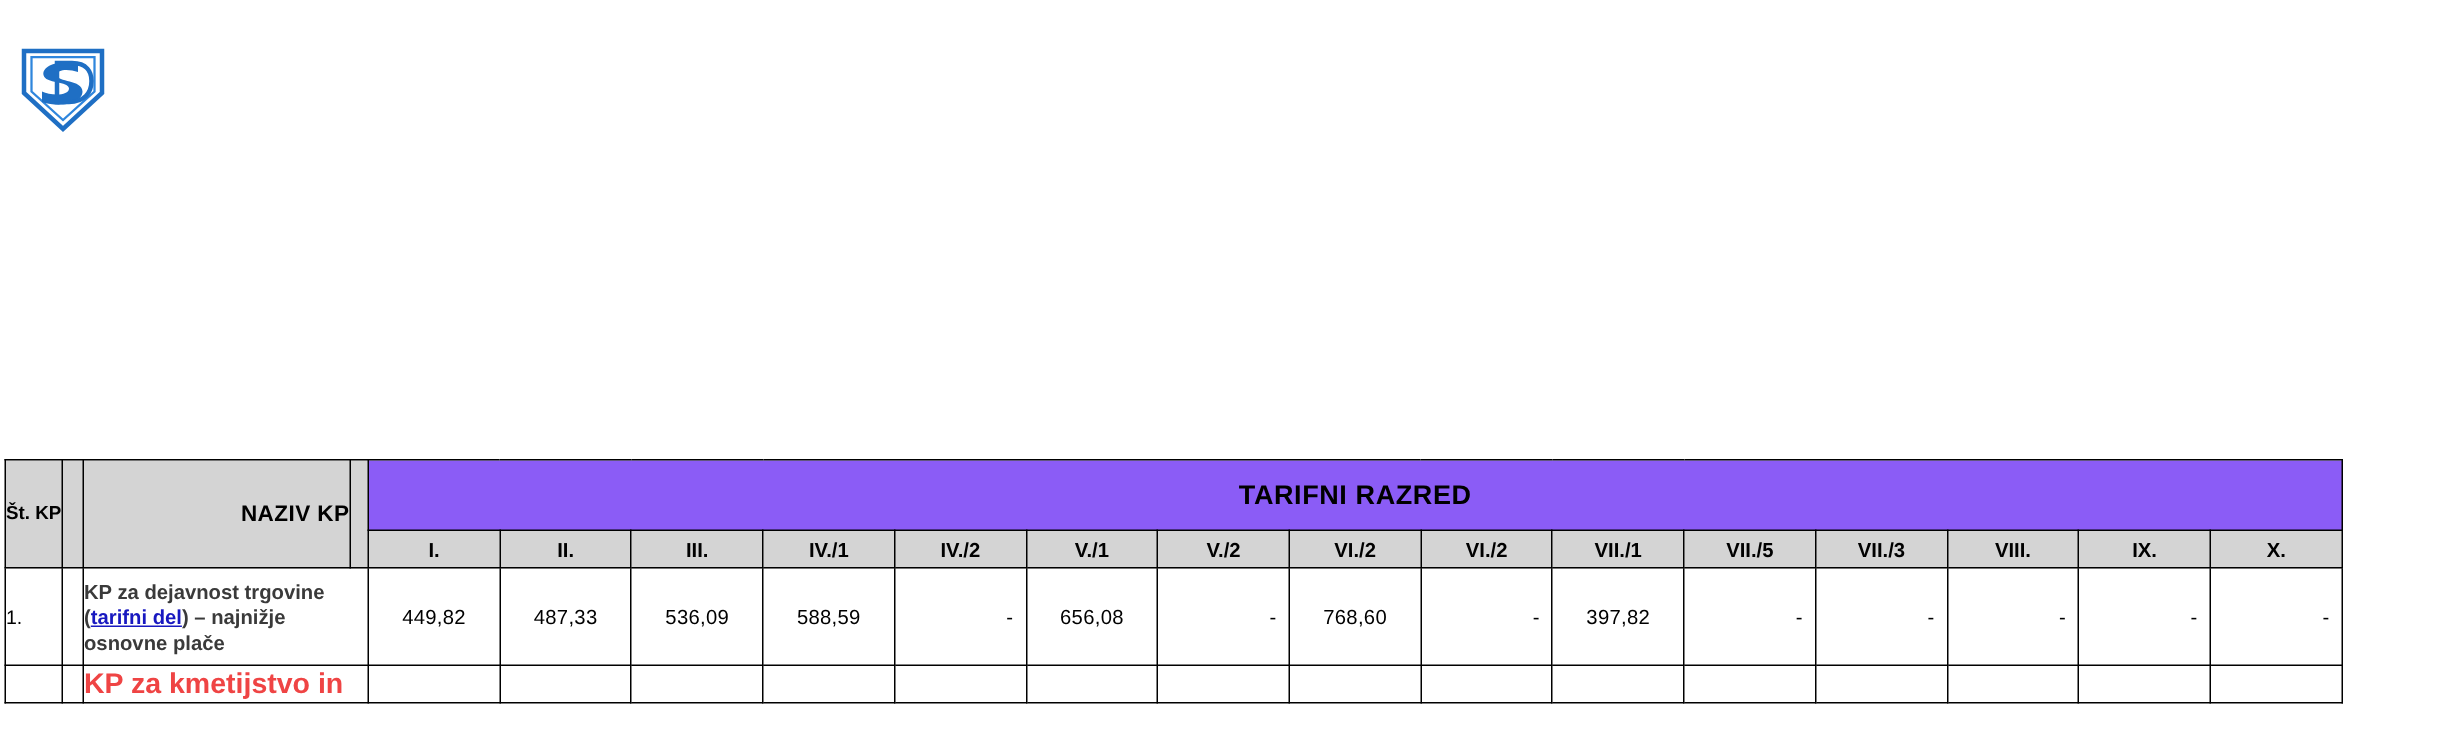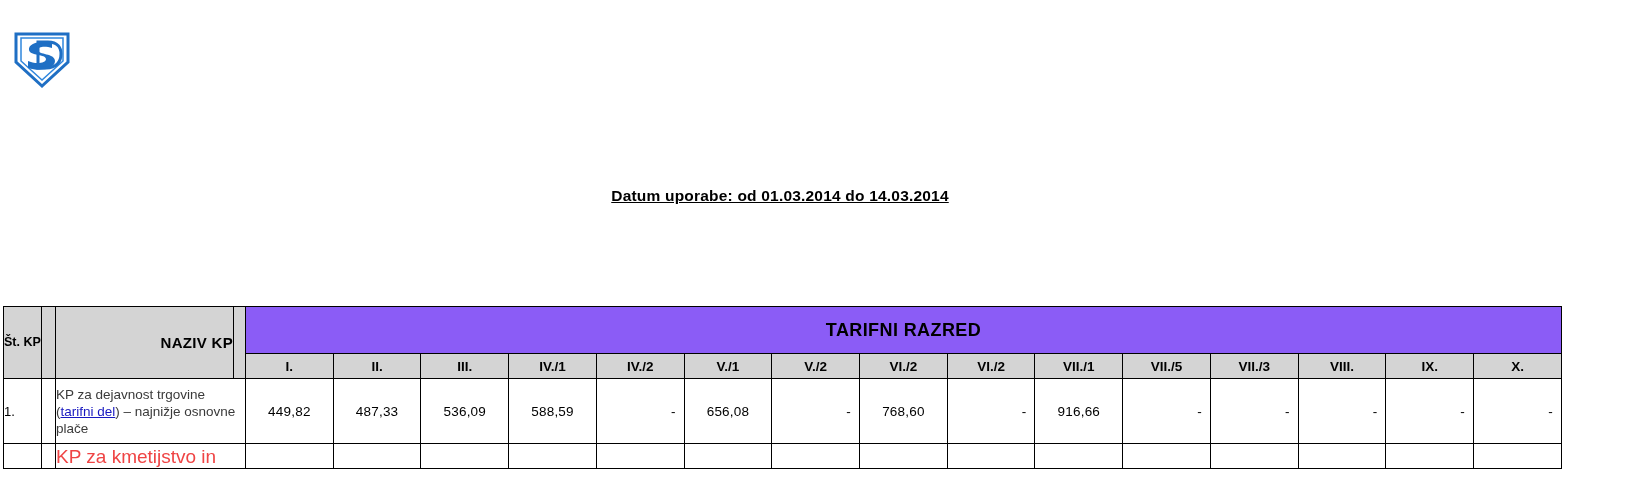--- a/index.html
+++ b/index.html
@@ -120,20 +120,21 @@
     vertical-align: bottom;
     height: 64px;
   }
   .row-name {
     font-size: 13.5px;
     line-height: 17px;
     padding: 3px 5px 3px 5px;
     text-align: left;
     color: #3a3a3a;
     vertical-align: top;
+    font-weight: bold;
   }
   .row-name a {
     color: #1818c0;
     text-decoration: underline;
   }
   .val {
     text-align: center;
     padding-right: 8px;
     font-size: 13.5px;
     letter-spacing: 0.2px;
@@ -157,21 +158,20 @@
 <div id="logo-area">
   <svg width="80" height="62" viewBox="0 0 80 62" xmlns="http://www.w3.org/2000/svg">
     <path d="M8 6 L60 6 L60 34 L34 58 L8 34 Z" fill="none" stroke="#1f6fc4" stroke-width="3"></path>
     <path d="M13 10 L55 10 L55 33 L34 52 L13 33 Z" fill="#ffffff" stroke="#2f86dd" stroke-width="1.5"></path>
     <path d="M44 14 C30 12 20 16 21 22 C22 28 38 26 38 31 C38 36 26 36 20 33 L20 40 C32 44 47 41 47 33 C47 25 30 27 30 22 C30 18 38 18 44 20 Z" fill="#1f6fc4"></path>
     <path d="M30 14 L40 14 C50 14 53 20 53 26 C53 34 48 40 38 40 L30 40 Z" fill="none" stroke="#1f6fc4" stroke-width="3"></path>
   </svg>
 </div>
 
 <div id="title-block">
-  <div id="doc-subtitle">Datum uporabe: od 01.03.2014 do 14.03.2014</div>
 </div>
 
 <div id="wage-table-wrap">
   <table class="wage">
     <colgroup>
       <col style="width:38px">
       <col style="width:14px">
       <col style="width:178px">
       <col style="width:12px">
       <col span="15" style="width:auto">
@@ -208,21 +208,21 @@
         <td class="row-name" colspan="2"><span>KP za dejavnost trgovine (</span><a href="#">tarifni del</a><span>) – najnižje osnovne plače</span></td>
         <td class="val">449,82</td>
         <td class="val">487,33</td>
         <td class="val">536,09</td>
         <td class="val">588,59</td>
         <td class="val dash">-</td>
         <td class="val">656,08</td>
         <td class="val dash">-</td>
         <td class="val">768,60</td>
         <td class="val dash">-</td>
-        <td class="val">916,66</td>
+        <td class="val">397,82</td>
         <td class="val dash">-</td>
         <td class="val dash">-</td>
         <td class="val dash">-</td>
         <td class="val dash">-</td>
         <td class="val dash">-</td>
       </tr>
 
       <tr class="row2">
         <td class="row-num" style="height:24px"></td>
         <td class="blank-cell"></td>

